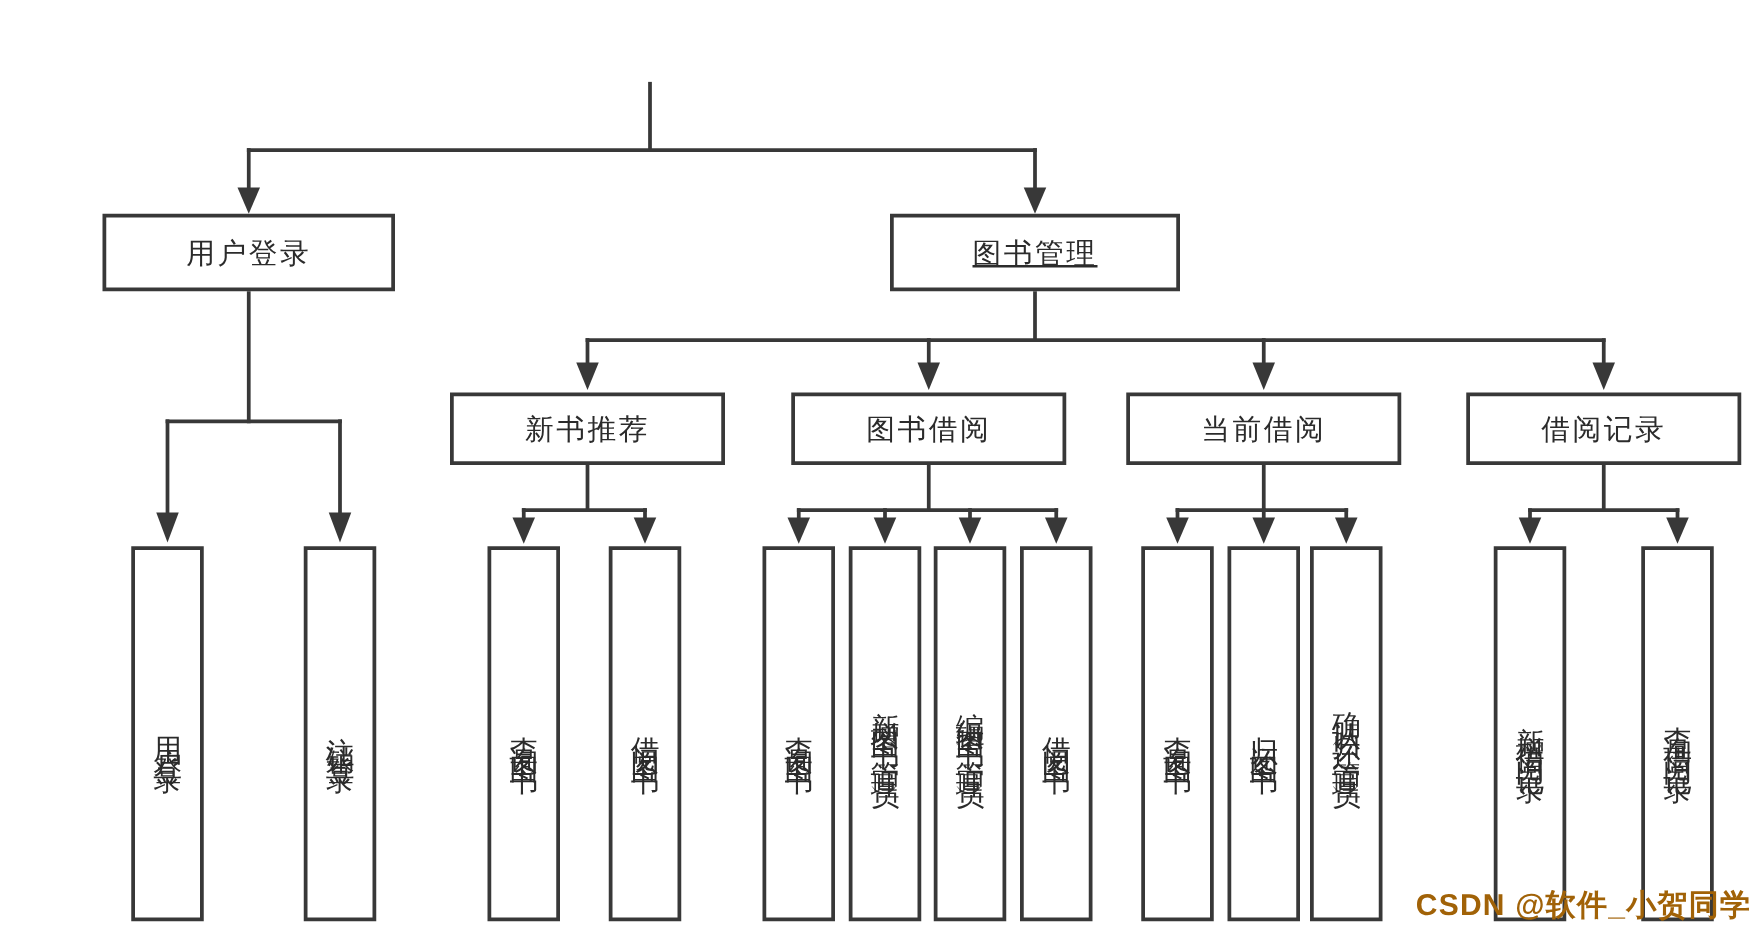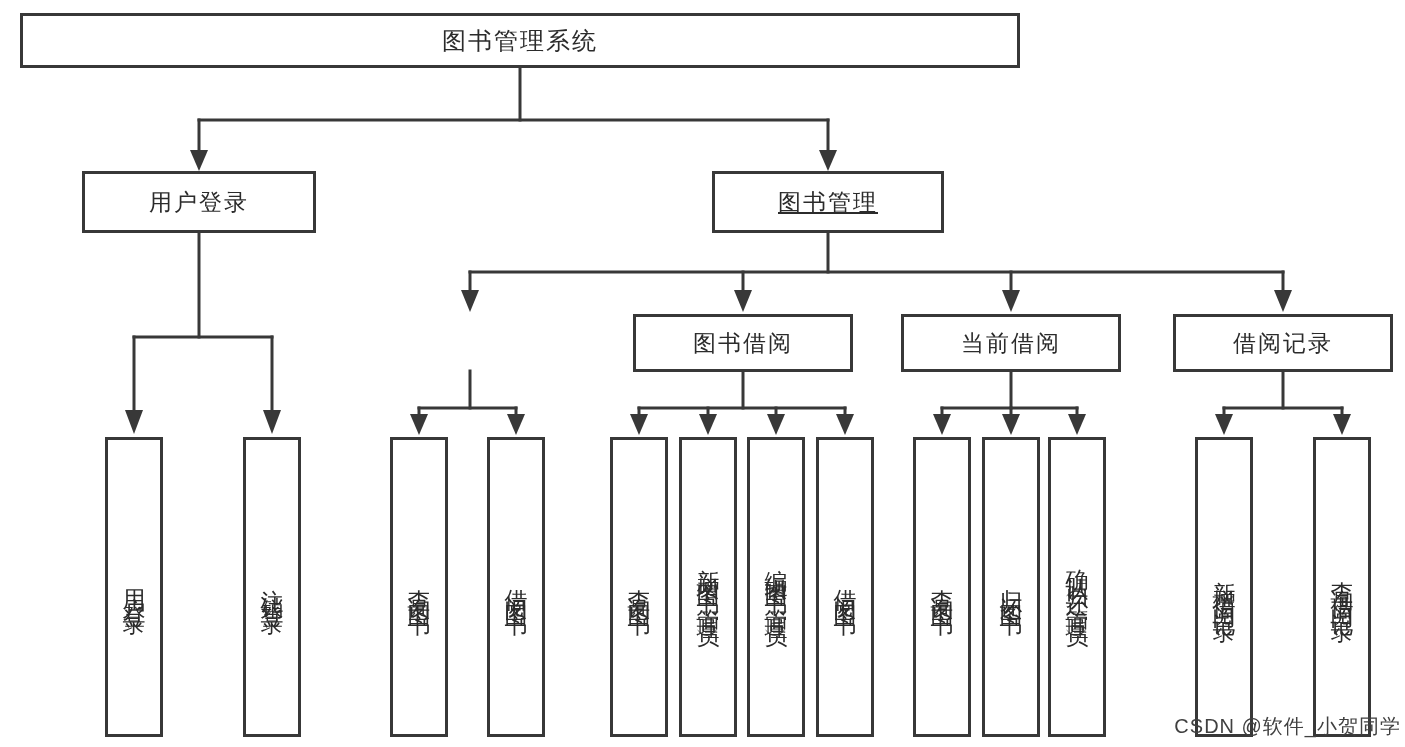--- a/index.html
+++ b/index.html
@@ -60,24 +60,25 @@
     font-size: 23px;
     letter-spacing: 8px;
     line-height: 1;
     white-space: nowrap;
     color: #2b2b2b;
   }
   #watermark {
     position: absolute;
     right: 4px;
     bottom: 7px;
-    font-size: 20px;
+    font-size: 24px;
     letter-spacing: 1px;
-    color: #404040;
+    color: #a16207;
     z-index: 5;
+    font-weight: bold;
   }
   line { stroke: #383838; stroke-width: 3; stroke-linecap: square; }
   polygon { fill: #383838; }
 </style>
 </head>
 <body>
 
 <div id="canvas">
 
   <svg id="connectors" viewBox="0 0 1405 747" xmlns="http://www.w3.org/2000/svg">
@@ -149,25 +150,25 @@
     <g>
       <line x1="1283" y1="371" x2="1283" y2="408"></line>
       <line x1="1224" y1="408" x2="1342" y2="408"></line>
       <line x1="1224" y1="408" x2="1224" y2="416"></line>
       <polygon points="1215,414 1233,414 1224,435"></polygon>
       <line x1="1342" y1="408" x2="1342" y2="416"></line>
       <polygon points="1333,414 1351,414 1342,435"></polygon>
     </g>
   </svg>
 
-  <div class="node root">图书管理系统</div>
 
   <div class="node h2" style="left:82px; width:234px;">用户登录</div>
   <div class="node h2" style="left:712px; width:232px;text-decoration:underline;">图书管理</div>
 
+  <div class="node h3" style="left:360px;">新书推荐</div>
   <div class="node h3" style="left:901px;">当前借阅</div>
   <div class="node h3" style="left:633px;">图书借阅</div>
   <div class="node h3" style="left:1173px;">借阅记录</div>
 
   <div class="vnode" style="left:105px;">
     <span class="vtext">用户登录</span>
   </div>
   <div class="vnode" style="left:243px;">
     <span class="vtext">注销登录</span>
   </div>

